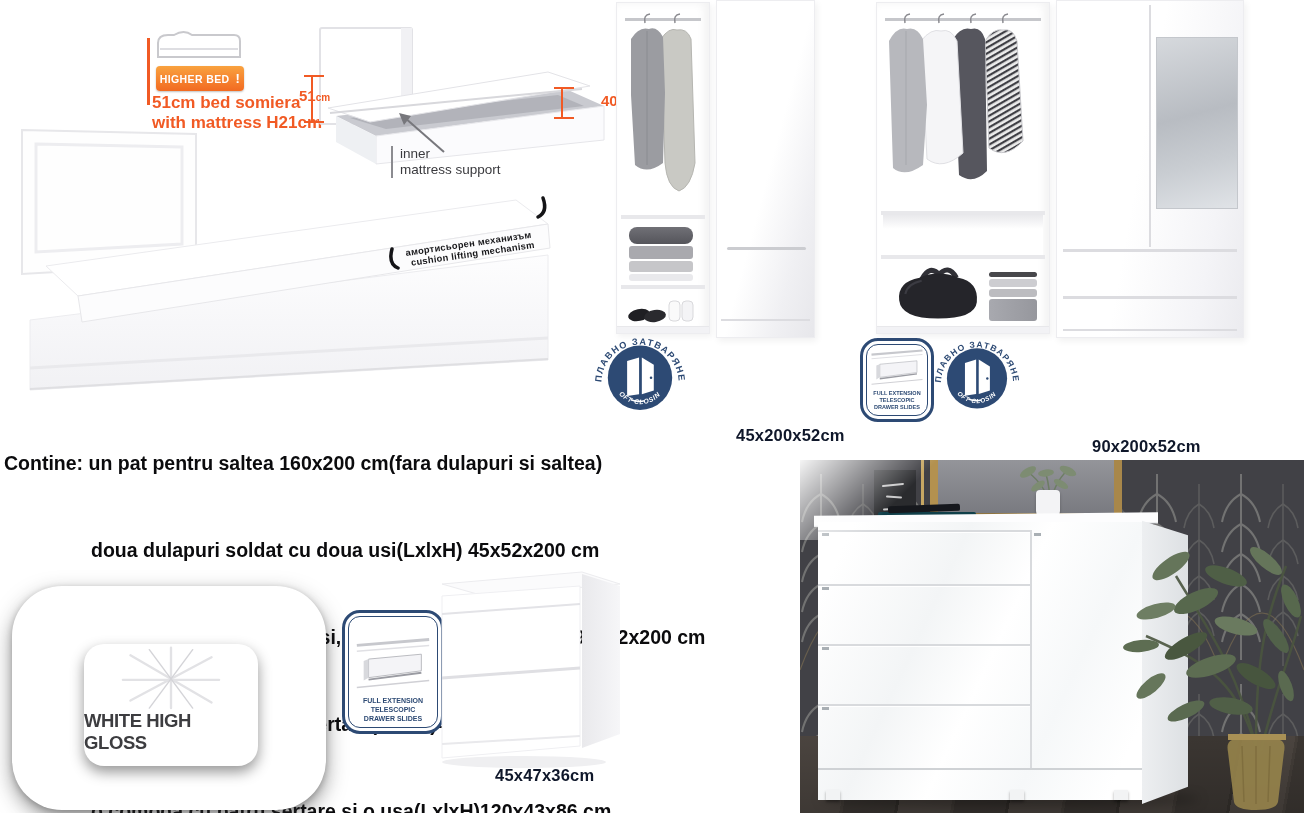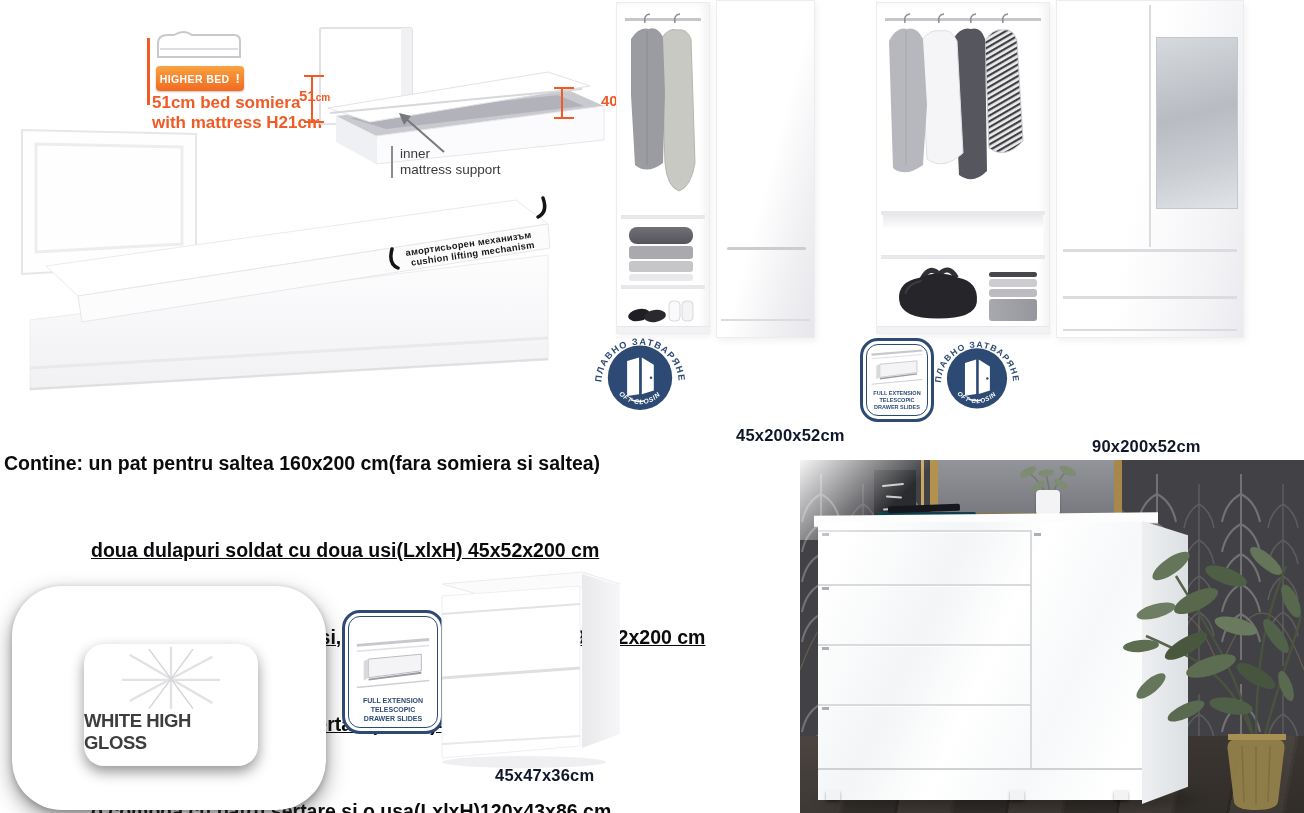--- a/index.html
+++ b/index.html
@@ -18,21 +18,21 @@
 
   .dim-orange{color:#f15a24;font-weight:800;font-size:15px;margin-left:21px;}
   .dim-orange .unit{font-size:10px;}
 
   .support-note{left:391px;top:146px;font-size:13.5px;line-height:16px;color:#3a3a3e;
     border-left:2px solid #8b8b90;padding-left:7px;}
 
   
   .contents{left:4px;top:391px;width:720px;font-weight:bold;font-size:19.5px;line-height:29px;
     color:#0b0b0d;white-space:pre-wrap;}
-  .contents .cline{padding-left:87px;text-decoration:underline;}
+  .contents .cline{padding-left:87px;}
   .contents .first{padding-left:0;}
 
   
   .wardrobe{background:#fff;border:1px solid #ededf0;}
   .w-open1{left:616px;top:2px;width:92px;height:330px;box-shadow:inset -5px 0 8px rgba(0,0,0,.05),2px 3px 6px rgba(0,0,0,.05);}
   .w-closed1{left:716px;top:0px;width:97px;height:336px;
     background:linear-gradient(105deg,#ffffff 52%,#f0f0f3 78%,#e7e7eb);box-shadow:2px 3px 7px rgba(0,0,0,.06);}
   .w-open2{left:876px;top:2px;width:172px;height:330px;box-shadow:inset -5px 0 8px rgba(0,0,0,.05),2px 3px 6px rgba(0,0,0,.05);}
   .w-closed2{left:1056px;top:0px;width:186px;height:336px;
     background:linear-gradient(100deg,#ffffff 45%,#f4f4f7 80%,#ebebef);box-shadow:2px 3px 7px rgba(0,0,0,.06);}
@@ -173,21 +173,21 @@
       <path d="M392,152 q-10,-4 -6,-19" stroke="#141417" stroke-width="3.5" fill="none" stroke-linecap="round"></path>
       <path d="M532,101 q10,-5 5,-19" stroke="#141417" stroke-width="3.5" fill="none" stroke-linecap="round"></path>
       <text transform="translate(400,140) rotate(-8.3)" font-size="9.3" font-weight="bold" fill="#17171a" letter-spacing=".3">
         <tspan x="0" y="0">амортисьорен механизъм</tspan>
         <tspan x="4" y="10.5">cushion lifting mechanism</tspan>
       </text>
     </g>
   </svg>
 
   <div class="abs contents">
-    <div class="first"><span>Contine:</span> <span>un pat pentru saltea 160x200 cm(fara somiera si saltea)</span></div>
+    <div class="first"><span>Contine:</span> <span>un pat pentru saltea 160x200 cm(fara dulapuri si saltea)</span></div>
     <div class="cline">doua dulapuri soldat cu doua usi(LxlxH) 45x52x200 cm</div>
     <div class="cline">doua dulapuri cu patru usi, sertar si   oglinda(LxlxH)90x52x200 cm</div>
     <div class="cline">doua noptiere cu doua sertare(LxlxH)45x36x47 cm</div>
     <div class="cline">o comoda cu patru sertare si o usa(LxlxH)120x43x86 cm</div>
   </div>
 
   <div class="abs wardrobe w-open1">
     <div class="rail"></div>
     <svg class="abs" style="left:8px;top:10px" width="74" height="198" viewBox="0 0 74 198">
       <path d="M20,10 q-2,-8 5,-9" stroke="#8a8a8f" stroke-width="1.5" fill="none"></path>

